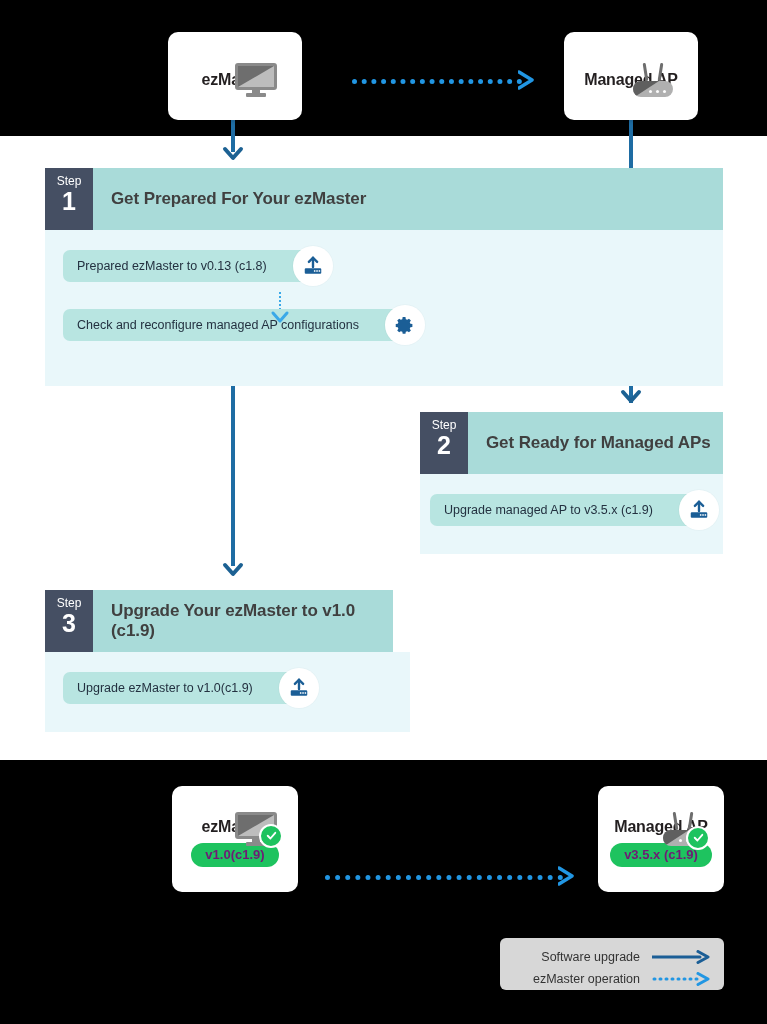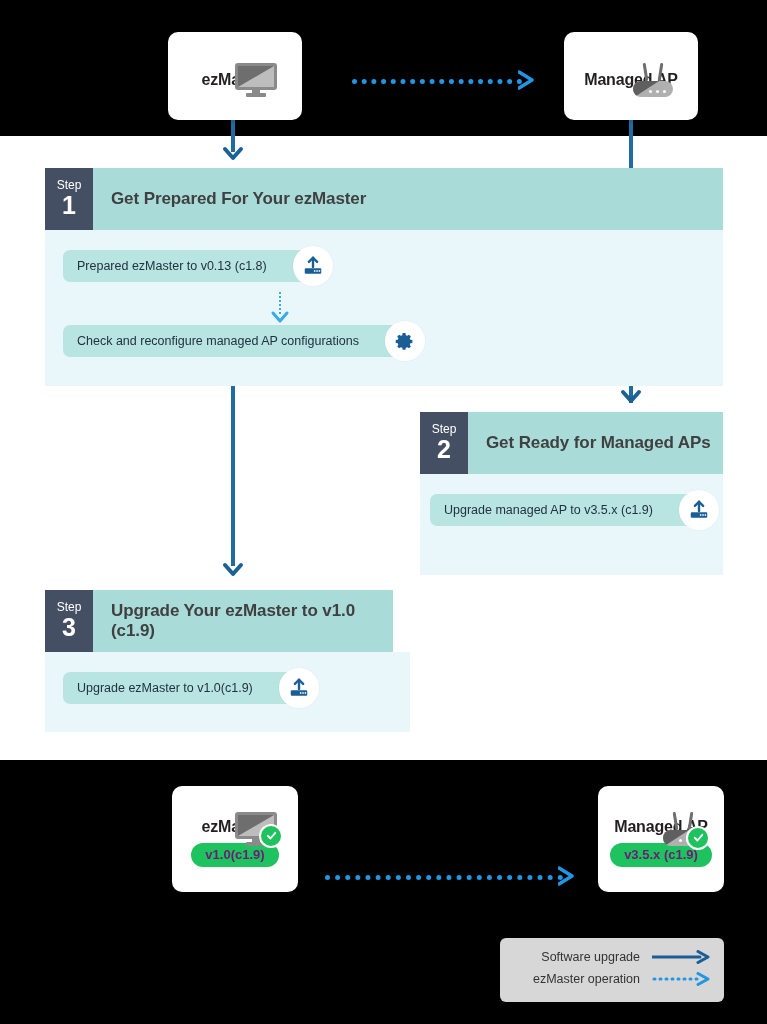--- a/index.html
+++ b/index.html
@@ -129,21 +129,20 @@
   
   .step-block { position: absolute; z-index: 3; }
   .step-header { display: flex; align-items: stretch; }
   .step-chip {
     background: #454f63;
     color: #ffffff;
     width: 48px;
     display: flex;
     flex-direction: column;
     align-items: center;
-    justify-content: center;
     padding: 7px 0 8px;
     box-sizing: border-box;
     flex: 0 0 48px;
   }
   .step-chip .word { font-size: 12px; line-height: 1.05; font-weight: normal; }
   .step-chip .num  { font-size: 25px; line-height: 1.0; font-weight: bold; margin-top: 1px; }
   .step-title-bar {
     background: #a9dbd9;
     flex: 1 1 auto;
     display: flex;
@@ -297,21 +296,21 @@
           <rect x="18.2" y="16.6" width="1.6" height="1.7" fill="#ffffff"></rect>
         </svg>
       </span>
     </div>
 
     <div class="dotted-v" style="left:234px; top:62px; height:22px;"></div>
     <svg class="conn" style="left:225px; top:80px;" width="20" height="16" viewBox="0 0 20 16">
       <path d="M3 3 L10 11 L17 3" fill="none" stroke="#3aa9e8" stroke-width="3" stroke-linecap="round" stroke-linejoin="round"></path>
     </svg>
 
-    <div class="task" style="position:absolute; left:18px; top:95px;">
+    <div class="task" style="position:absolute; left:18px; top:79px;">
       <span class="task-label">Check and reconfigure managed AP configurations</span>
       <span class="task-icon">
         <svg width="21" height="21" viewBox="0 0 24 24">
           <path fill="#1b5e96" d="M12 8.2a3.8 3.8 0 1 0 0 7.6 3.8 3.8 0 0 0 0-7.6zm0 5.7a1.9 1.9 0 1 1 0-3.8 1.9 1.9 0 0 1 0 3.8z"></path>
           <path fill="#1b5e96" d="M21 13.6v-3.2l-2.3-.4a6.9 6.9 0 0 0-.7-1.7l1.3-1.9-2.2-2.2-1.9 1.3c-.5-.3-1.1-.5-1.7-.7L13.1 2.4h-3.2L9.5 4.8c-.6.2-1.2.4-1.7.7L5.9 4.2 3.7 6.4 5 8.3c-.3.5-.5 1.1-.7 1.7l-2.3.4v3.2l2.3.4c.2.6.4 1.2.7 1.7l-1.3 1.9 2.2 2.2 1.9-1.3c.5.3 1.1.5 1.7.7l.4 2.3h3.2l.4-2.3c.6-.2 1.2-.4 1.7-.7l1.9 1.3 2.2-2.2-1.3-1.9c.3-.5.5-1.1.7-1.7l2.3-.4z"></path>
         </svg>
       </span>
     </div>
   </div>
 </div>
@@ -324,21 +323,21 @@
 <div class="step-block" style="left:420px; top:412px; width:303px;">
   <div class="step-header" style="height:62px;">
     <div class="step-chip">
       <span class="word">Step</span>
       <span class="num">2</span>
     </div>
     <div class="step-title-bar">
       <span class="step-title">Get Ready for Managed APs</span>
     </div>
   </div>
-  <div class="step-body" style="height:101px; position:relative;">
+  <div class="step-body" style="height:80px; position:relative;">
     <div class="task" style="position:absolute; left:10px; top:20px;">
       <span class="task-label">Upgrade managed AP to v3.5.x (c1.9)</span>
       <span class="task-icon">
         <svg width="22" height="22" viewBox="0 0 24 24">
           <path d="M12 3 L12 13" stroke="#1b5e96" stroke-width="2.6" stroke-linecap="round" fill="none"></path>
           <path d="M7.5 7.5 L12 3 L16.5 7.5" stroke="#1b5e96" stroke-width="2.6" stroke-linecap="round" stroke-linejoin="round" fill="none"></path>
           <rect x="3" y="14.5" width="18" height="6" rx="1.2" fill="#1b5e96"></rect>
           <rect x="13" y="16.6" width="1.6" height="1.7" fill="#ffffff"></rect>
           <rect x="15.6" y="16.6" width="1.6" height="1.7" fill="#ffffff"></rect>
           <rect x="18.2" y="16.6" width="1.6" height="1.7" fill="#ffffff"></rect>
@@ -408,21 +407,21 @@
   </span>
   <span class="device-label" style="margin-top:6px;">Managed AP</span>
   <span class="version-pill">v3.5.x (c1.9)</span>
 </div>
 
 <div class="dotted-h" style="left:325px; top:875px; width:238px;"></div>
 <svg class="conn" style="left:558px; top:866px;" width="18" height="20" viewBox="0 0 18 20">
   <path d="M1 2 L14 10 L1 18" fill="none" stroke="#2196e3" stroke-width="3.5" stroke-linecap="round" stroke-linejoin="round"></path>
 </svg>
 
-<div id="legend" style="left:500px; top:938px; width:224px; height:64px;">
+<div id="legend" style="left:500px; top:938px; width:224px; height:52px;">
   <div class="legend-row">
     <span class="legend-label">Software upgrade</span>
     <span class="legend-art">
       <svg width="60" height="14" viewBox="0 0 60 14">
         <path d="M0 7 L48 7" stroke="#1b5e96" stroke-width="3" stroke-linecap="round"></path>
         <path d="M46 1.5 L56 7 L46 12.5" fill="none" stroke="#1b5e96" stroke-width="3" stroke-linecap="round" stroke-linejoin="round"></path>
       </svg>
     </span>
   </div>
   <div class="legend-row">

